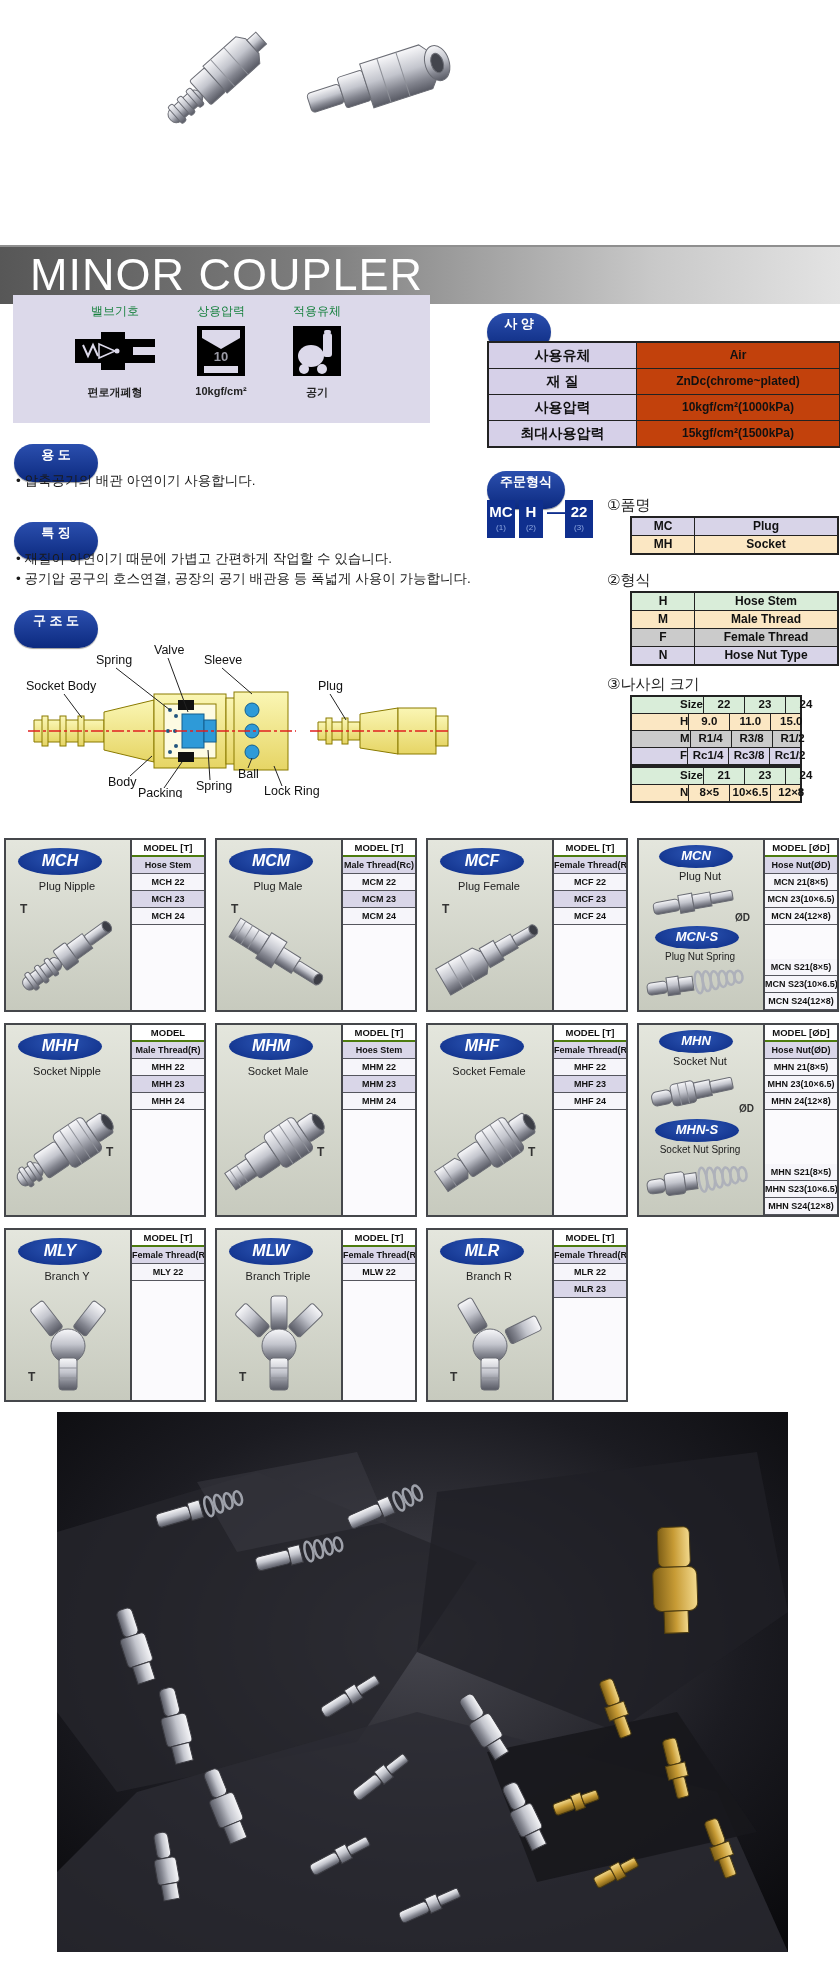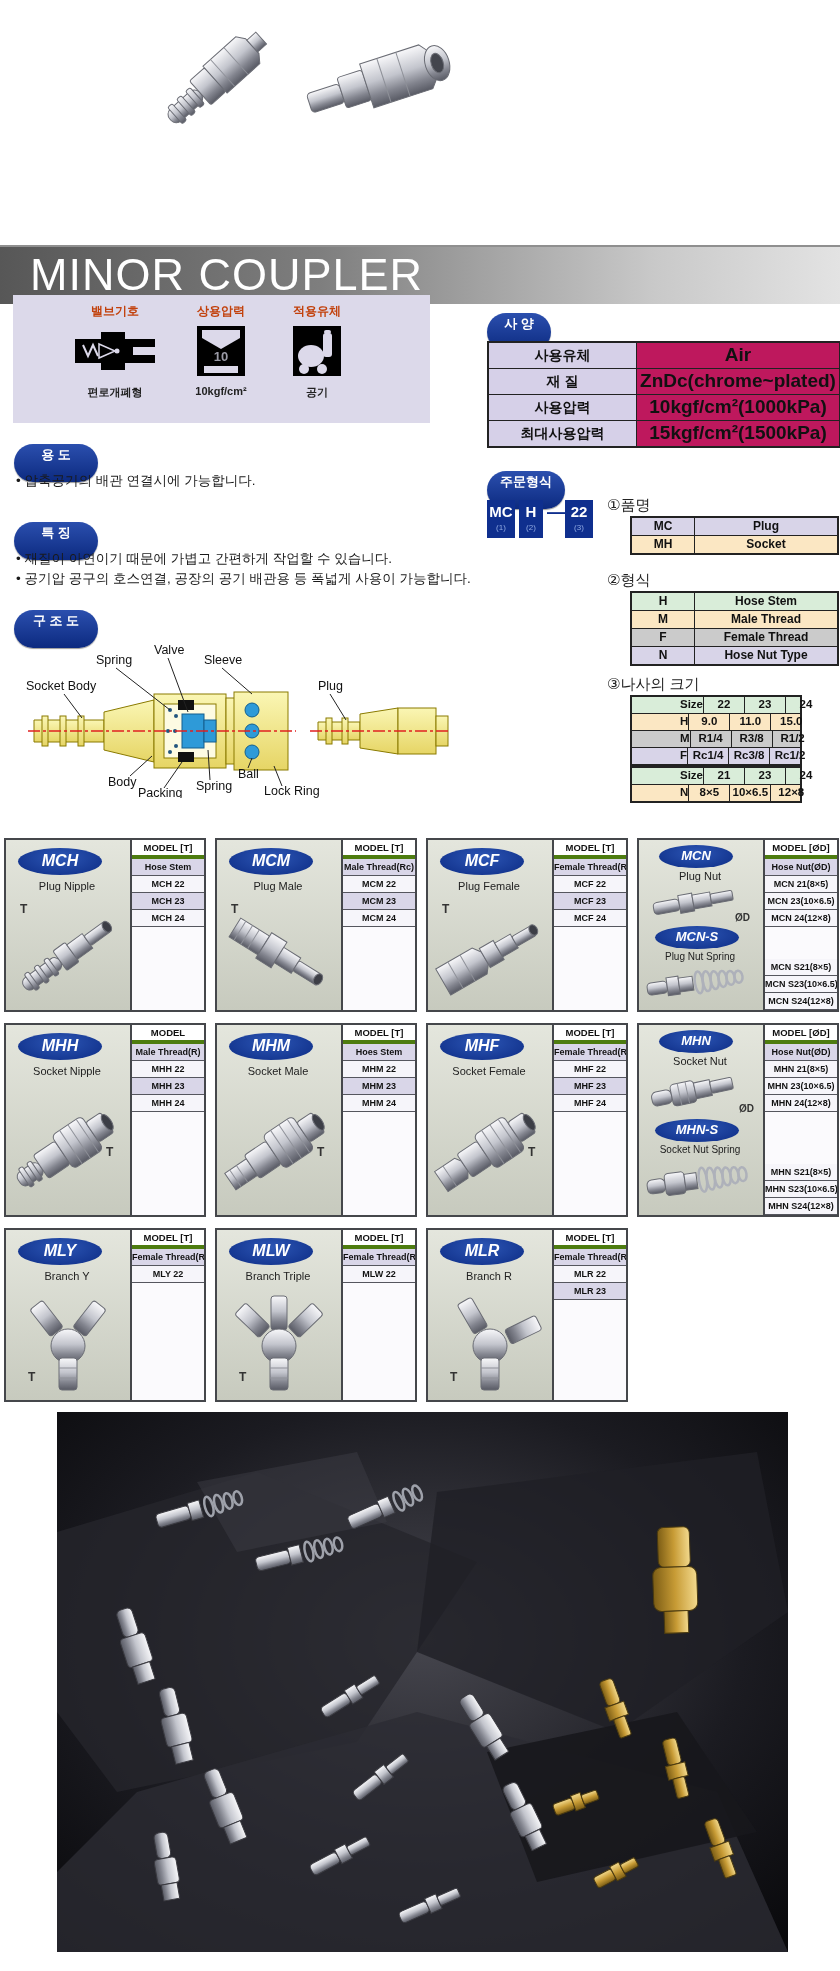--- a/index.html
+++ b/index.html
@@ -9,35 +9,35 @@
 
   
   .banner{left:0;top:233px;width:840px;height:57px;
           background:linear-gradient(90deg,#575757,#7e7e7e 38%,#c9c9c9 78%,#e3e3e3);
           border-top:2px solid #8f8f8f;margin-top:12px;}
   .banner-title{color:#fff;font-size:45px;letter-spacing:1px;line-height:55px;padding-left:30px;}
 
   
   .icon-panel{left:13px;top:295px;width:417px;height:128px;background:#dcd9ea;}
   .icon-item{position:absolute;top:8px;width:104px;text-align:center;}
-  .icon-label{font-size:12px;font-weight:bold;color:#c2410c;}
+  .icon-label{font-size:12px;font-weight:normal;color:#15803d;}
   .icon-cap{font-size:11px;font-weight:bold;color:#222;margin-top:2px;}
   .icon-box{margin:3px auto 0;}
 
   
   .pill{background:linear-gradient(#2b4fae,#0c2a80);color:#fff;font-weight:bold;text-align:center;
         border-radius:999px;font-size:13px;height:38px;line-height:21px;box-shadow:0 1px 1px rgba(0,0,0,.4);}
 
   
   .spec-table{left:487px;top:341px;width:350px;border:2px solid #222;}
   .spec-row{display:flex;height:25px;border-bottom:1px solid #222;}
   .spec-row:last-child{border-bottom:none;}
   .spec-label{width:147px;background:#d6d0e8;border-right:1px solid #222;text-align:center;
               font-size:14px;font-weight:bold;line-height:24px;}
-  .spec-value{flex:1;background:#be185d;text-align:center;font-size:19px;font-weight:bold;line-height:24px;}
+  .spec-value{flex:1;background:#c2410c;text-align:center;font-size:12px;font-weight:bold;line-height:24px;}
 
   
   .blist{font-size:13.5px;line-height:20px;color:#1a1a1a;}
   .blist div::before{content:"• ";}
 
   
   .code-box{position:absolute;top:0;background:#0f2f8e;color:#fff;text-align:center;height:38px;}
   .code-text{font-size:15px;font-weight:bold;line-height:24px;}
   .code-sub{font-size:8px;color:#8fa8e2;line-height:8px;}
   .code-dash{position:absolute;top:2px;color:#0f2f8e;font-weight:bold;font-size:18px;}
@@ -64,21 +64,21 @@
   .card{position:absolute;width:198px;background:linear-gradient(180deg,#e4e6dd,#c7cabe);border:2px solid #45474b;}
   .pbadge{position:absolute;left:12px;top:8px;width:84px;height:27px;border-radius:50%;
           background:radial-gradient(ellipse at 50% 35%,#2d57b6,#0c2b84);color:#fff;font-weight:bold;
           font-style:italic;font-size:16px;line-height:26px;text-align:center;}
   .pbadge.small{width:74px;height:23px;font-size:13px;line-height:22px;}
   .pname{position:absolute;left:0;width:122px;text-align:center;font-size:11px;color:#222;}
   .pmark{position:absolute;font-size:12px;color:#333;font-weight:bold;}
   .mtable{position:absolute;right:0;top:0;width:74px;height:100%;border-left:2px solid #45474b;
           background:#fbfafd;display:flex;flex-direction:column;box-sizing:border-box;}
   .mhead{height:15px;line-height:15px;font-size:9.5px;font-weight:bold;text-align:center;
-         border-bottom:4px solid #4d7c0f;background:#fff;white-space:nowrap;overflow:hidden;}
+         border-bottom:2px solid #4d7c0f;background:#fff;white-space:nowrap;overflow:hidden;}
   .mrow{height:16px;line-height:16px;font-size:9px;font-weight:bold;text-align:center;
         border-bottom:1px solid #55565e;white-space:nowrap;overflow:hidden;}
   .lav2{background:#d9d6e8;} .wht2{background:#f6f5fa;}
   .mfill{flex:1;}
 
   
   .big-photo{left:57px;top:1412px;width:731px;height:540px;}
 </style>
 </head>
 <body>
@@ -191,21 +191,21 @@
       <div class="spec-value">10kgf/cm²(1000kPa)</div>
     </div>
     <div class="spec-row">
       <div class="spec-label">최대사용압력</div>
       <div class="spec-value">15kgf/cm²(1500kPa)</div>
     </div>
   </div>
 
   <div class="ab pill" style="left:14px;top:444px;width:84px">용  도</div>
   <div class="ab blist" style="left:16px;top:471px;width:460px">
-    <div>압축공기의 배관 연결시에 가능합니다.</div>
+    <div>압축공기의 배관 아연이기 사용합니다.</div>
   </div>
 
   <div class="ab pill" style="left:14px;top:522px;width:84px">특  징</div>
   <div class="ab blist" style="left:16px;top:549px;width:470px">
     <div>재질이 아연이기 때문에 가볍고 간편하게 작업할 수 있습니다.</div>
     <div>공기압 공구의 호스연결, 공장의 공기 배관용 등 폭넓게 사용이 가능합니다.</div>
   </div>
 
   <div class="ab pill" style="left:14px;top:610px;width:84px">구 조 도</div>
   <svg class="ab" style="left:12px;top:638px" width="440" height="160" viewBox="0 0 440 160">

